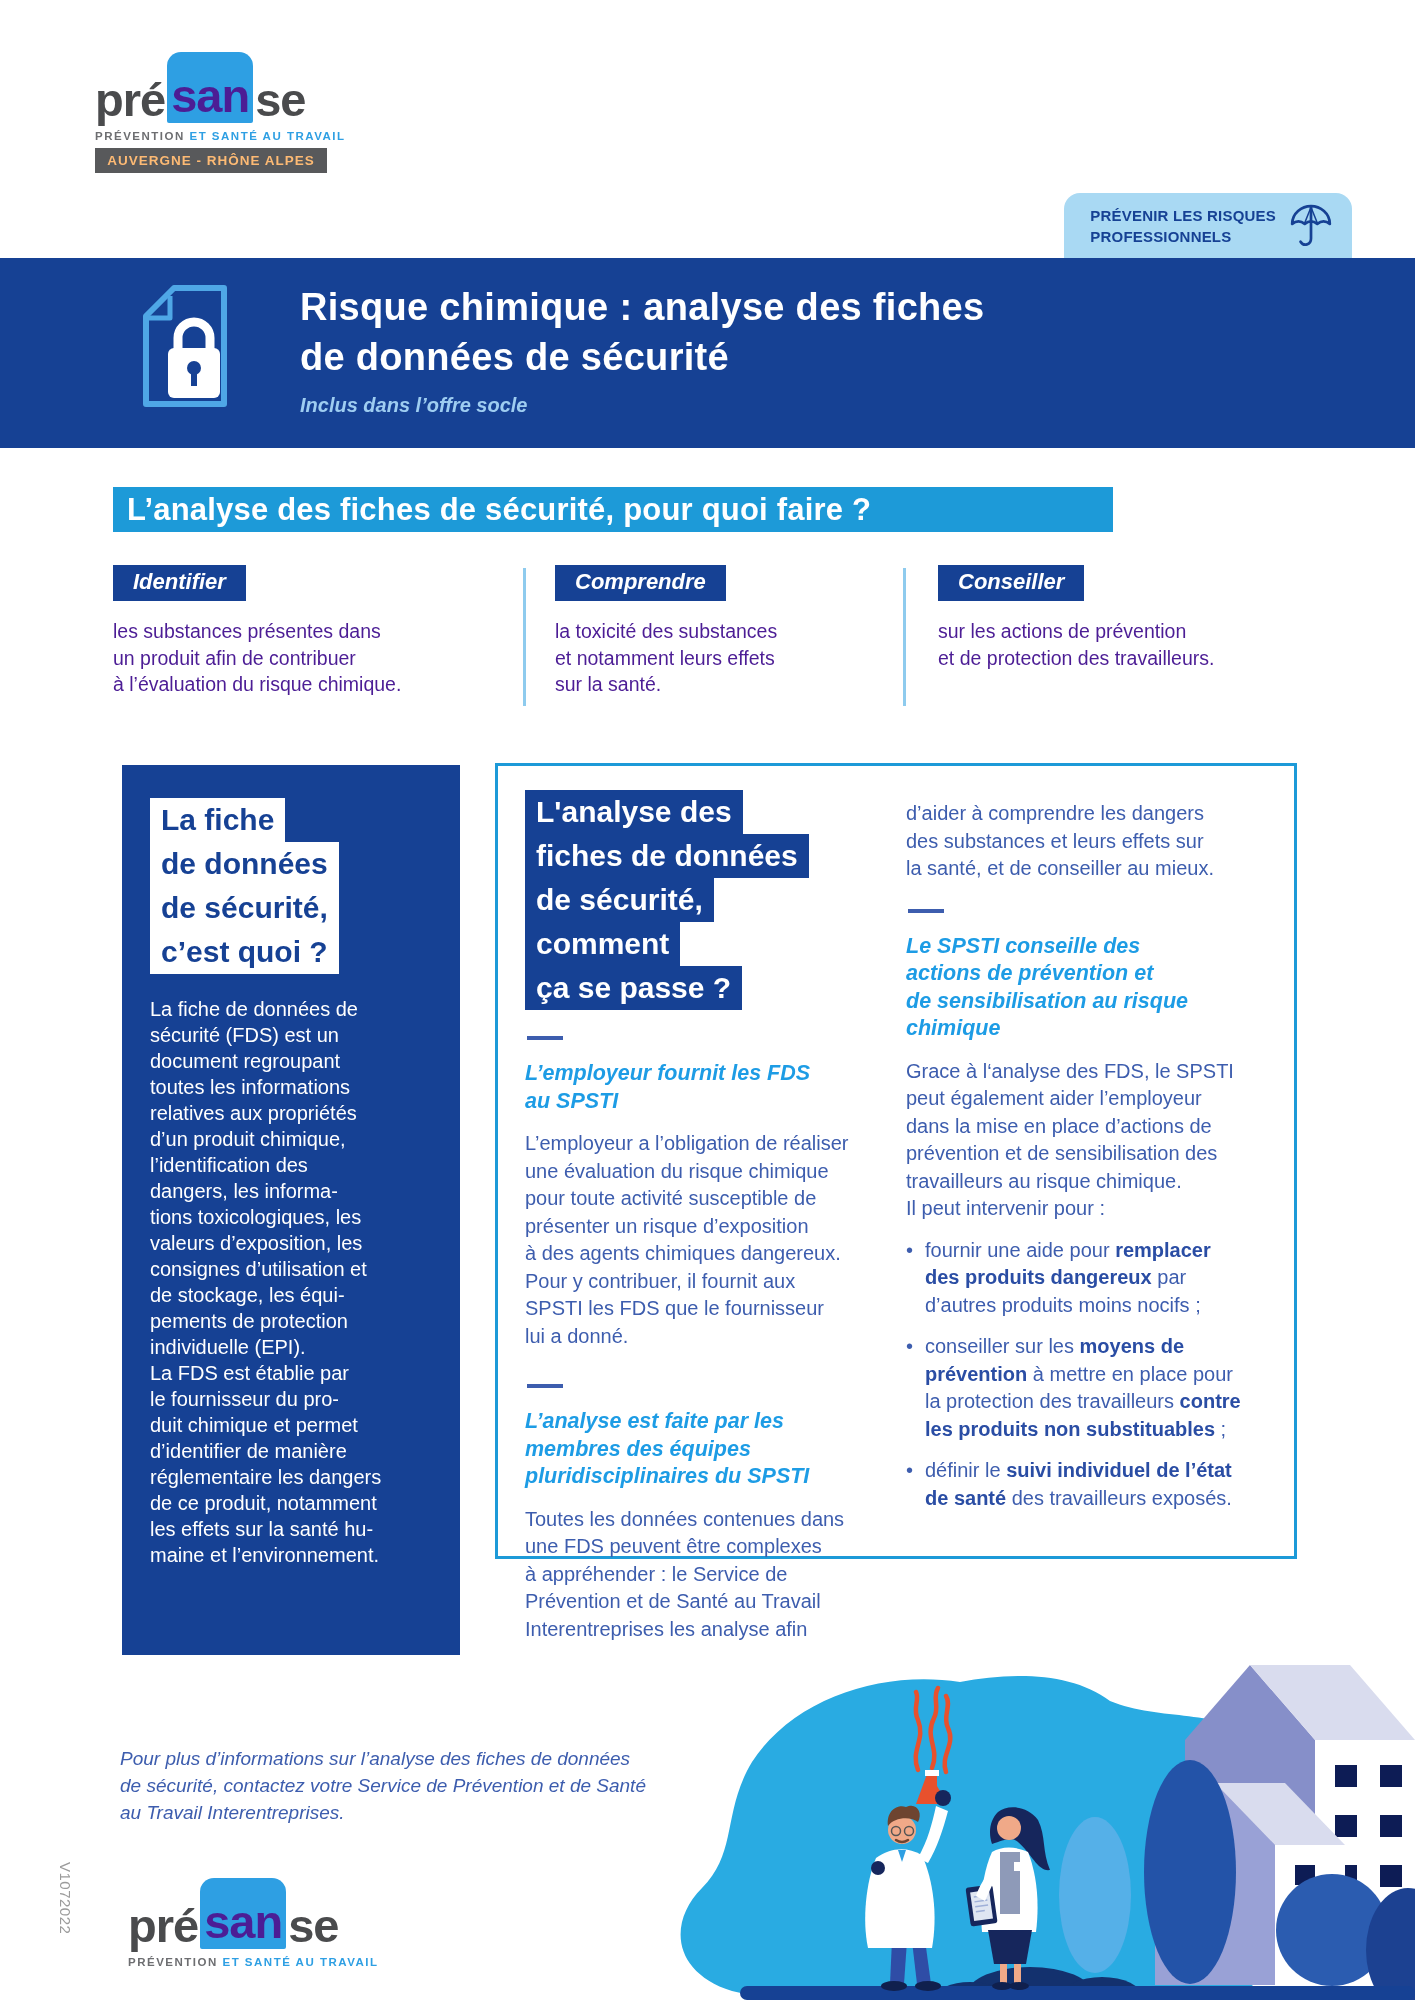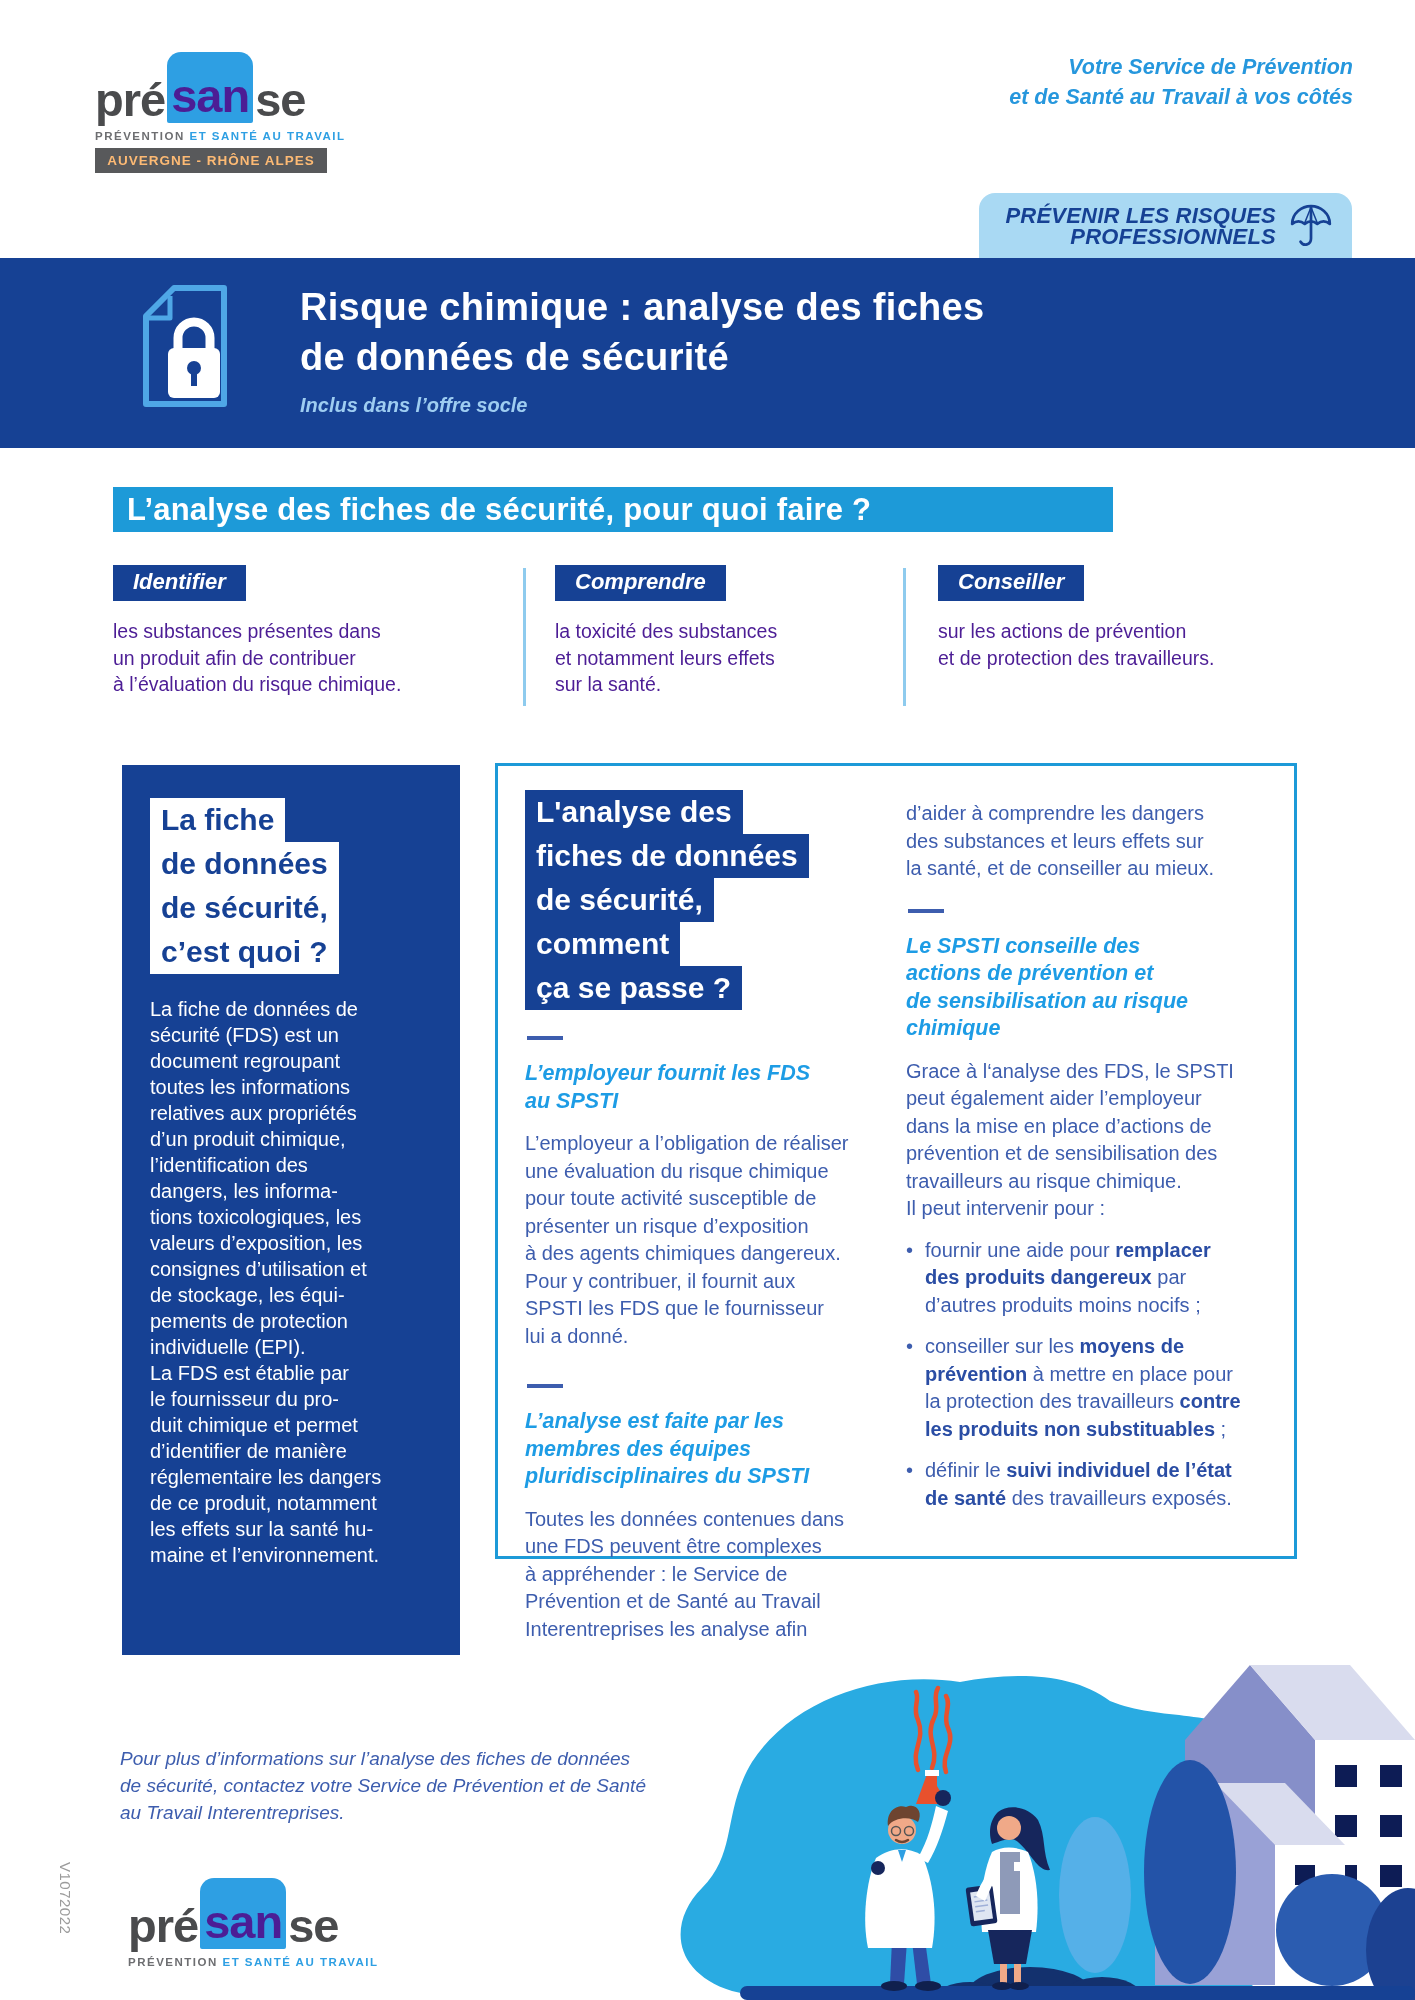--- a/index.html
+++ b/index.html
@@ -11,21 +11,21 @@
   .logo .san{background:#2e9fe3;color:#4c1d95;padding:20px 4px 4px;border-radius:14px 14px 2px 2px;margin:0 2px;}
   .logo-sub{font-size:11.5px;font-weight:700;letter-spacing:1.5px;color:#6d6e71;margin-top:7px;white-space:nowrap;}
   .logo-sub .blue{color:#2e9fe3;}
   .region-band{background:#58595b;color:#fdba74;font-size:13.5px;font-weight:700;letter-spacing:1px;
                text-align:center;padding:5px 0;margin-top:6px;width:232px;}
   
   .tagline{position:absolute;top:52px;right:62px;text-align:right;color:#2697dd;font-weight:800;font-style:italic;
            font-size:21.5px;line-height:30px;white-space:pre-line;}
   .prev-badge{position:absolute;right:63px;top:193px;height:65px;background:#a9d9f3;border-radius:16px 16px 0 0;
               display:flex;align-items:center;justify-content:flex-end;gap:14px;padding:0 20px 0 26px;}
-  .prev-badge .lbl{color:#164194;font-weight:800;font-size:22px;line-height:21px;text-align:right;white-space:pre-line;letter-spacing:.2px;font-style:italic;}
+  .prev-badge .lbl{color:#164194;font-weight:800;font-size:15px;line-height:21px;white-space:pre-line;letter-spacing:.2px;}
   
   .banner{position:absolute;left:0;top:258px;width:1415px;height:190px;background:#164194;}
   .banner-icon{position:absolute;left:118px;top:18px;}
   .banner-title{position:absolute;left:300px;top:24px;color:#fff;font-weight:800;font-size:38px;line-height:50px;white-space:pre-line;letter-spacing:.3px;}
   .banner-sub{position:absolute;left:300px;top:136px;color:#9ecdf1;font-weight:700;font-style:italic;font-size:20px;}
   
   .why-title{position:absolute;left:113px;top:487px;width:1000px;height:45px;background:#1d9ad8;color:#fff;
              font-weight:700;font-size:31px;display:flex;align-items:center;padding-left:14px;box-sizing:border-box;letter-spacing:.2px;}
   .why-col{position:absolute;top:565px;}
   .pill{display:inline-block;background:#164194;color:#fff;font-weight:800;font-style:italic;font-size:22px;
@@ -65,22 +65,20 @@
   <div class="logo-block" style="left:95px;top:52px;">
     <div class="logo">
         <span>pré</span>
         <span class="san">san</span>
         <span>se</span>
       </div>
     <div class="logo-sub"><span>PRÉVENTION</span> <span class="blue">ET SANTÉ AU TRAVAIL</span></div>
     <div class="region-band">AUVERGNE - RHÔNE ALPES</div>
   </div>
 
-  <div class="tagline">Votre Service de Prévention
-et de Santé au Travail à vos côtés</div>
 
   <div class="prev-badge">
     <div class="lbl">PRÉVENIR LES RISQUES
 PROFESSIONNELS</div>
     <svg width="42" height="46" viewBox="0 0 40 44">
       <path d="M20 3 C29 3 38 10 38 20 Q32 15 26 20 Q20 15 14 20 Q8 15 2 20 C2 10 11 3 20 3 Z" fill="none" stroke="#164194" stroke-width="2.6" stroke-linejoin="round"></path>
       <path d="M14 19 L20 4 M26 19 L20 4" fill="none" stroke="#164194" stroke-width="1.4"></path>
       <path d="M20 4 L20 34 C20 40 13 42 10 37" fill="none" stroke="#164194" stroke-width="2.6" stroke-linecap="round"></path>
     </svg>
   </div>

